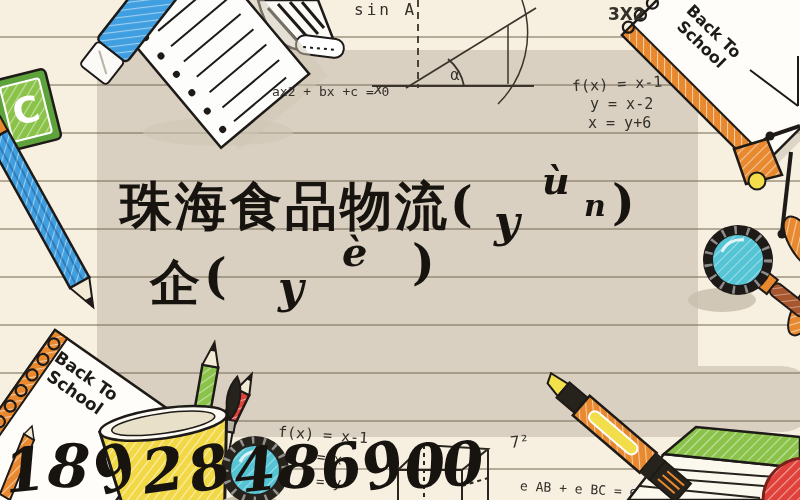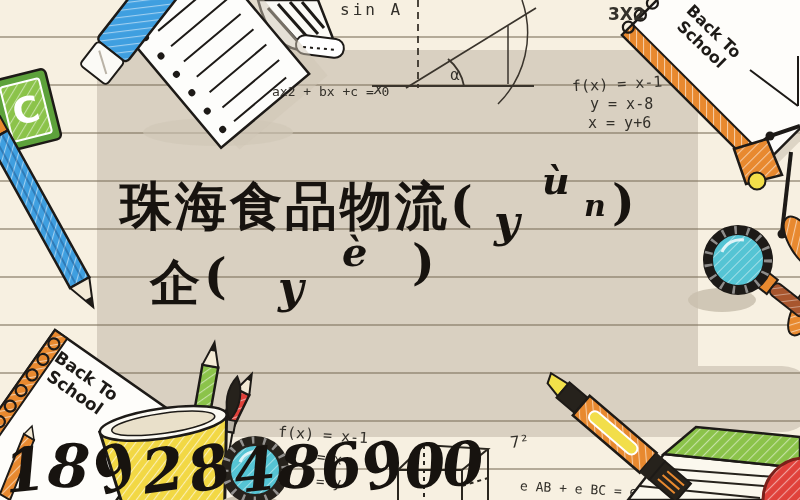--- a/index.html
+++ b/index.html
@@ -242,25 +242,25 @@
       <rect x="-13" y="112" width="26" height="12" fill="#26221c"></rect>
       <rect x="-12" y="124" width="24" height="34" fill="#26221c" stroke="#1d1a17" stroke-width="2"></rect>
       <path d="M-6 130 V152 M0 131 V153 M6 132 V154" stroke="#e8892f" stroke-width="2"></path>
     </g>
 
     <g>
       <circle cx="805" cy="500" r="42" fill="url(#pRed)" stroke="#7a201a" stroke-width="3"></circle>
     </g>
   </svg>
 
-  <div class="txt mono" style="left:340px;top:0;font-size:16px;letter-spacing:3px;">sin A</div>
+  <div class="txt mono" style="left:354px;top:0;font-size:16px;letter-spacing:3px;">sin A</div>
   <div class="txt" style="left:608px;top:4px;font-size:17px;font-weight:700;">3X2</div>
   <div class="txt mono" style="left:272px;top:84px;font-size:13px;">ax2 + bx +c = 0</div>
   <div class="txt mono" style="left:572px;top:75px;font-size:15px;transform:rotate(-3deg);">f(x) = x-1</div>
-  <div class="txt mono" style="left:590px;top:95px;font-size:15px;">y = x-8</div>
+  <div class="txt mono" style="left:590px;top:95px;font-size:15px;">y = x-2</div>
   <div class="txt mono" style="left:588px;top:114px;font-size:15px;">x = y+6</div>
   <div class="txt mono" style="left:278px;top:426px;font-size:15px;transform:rotate(4deg);">f(x) = x-1</div>
   <div class="txt mono" style="left:317px;top:450px;font-size:14px;transform:rotate(8deg);">= x</div>
   <div class="txt mono" style="left:316px;top:474px;font-size:14px;transform:rotate(4deg);">= y</div>
   <div class="txt mono" style="left:510px;top:432px;font-size:16px;transform:rotate(-6deg);">7²</div>
 
   <div class="bts" style="left:652px;top:20px;width:110px;font-size:16px;transform:rotate(44deg);">Back To School</div>
   <div class="bts" style="left:28px;top:365px;width:105px;font-size:17px;transform:rotate(35deg);">Back To School</div>
 
   <div class="hz" style="left:120px;top:172px;font-size:52px;">珠海食品物流</div>

